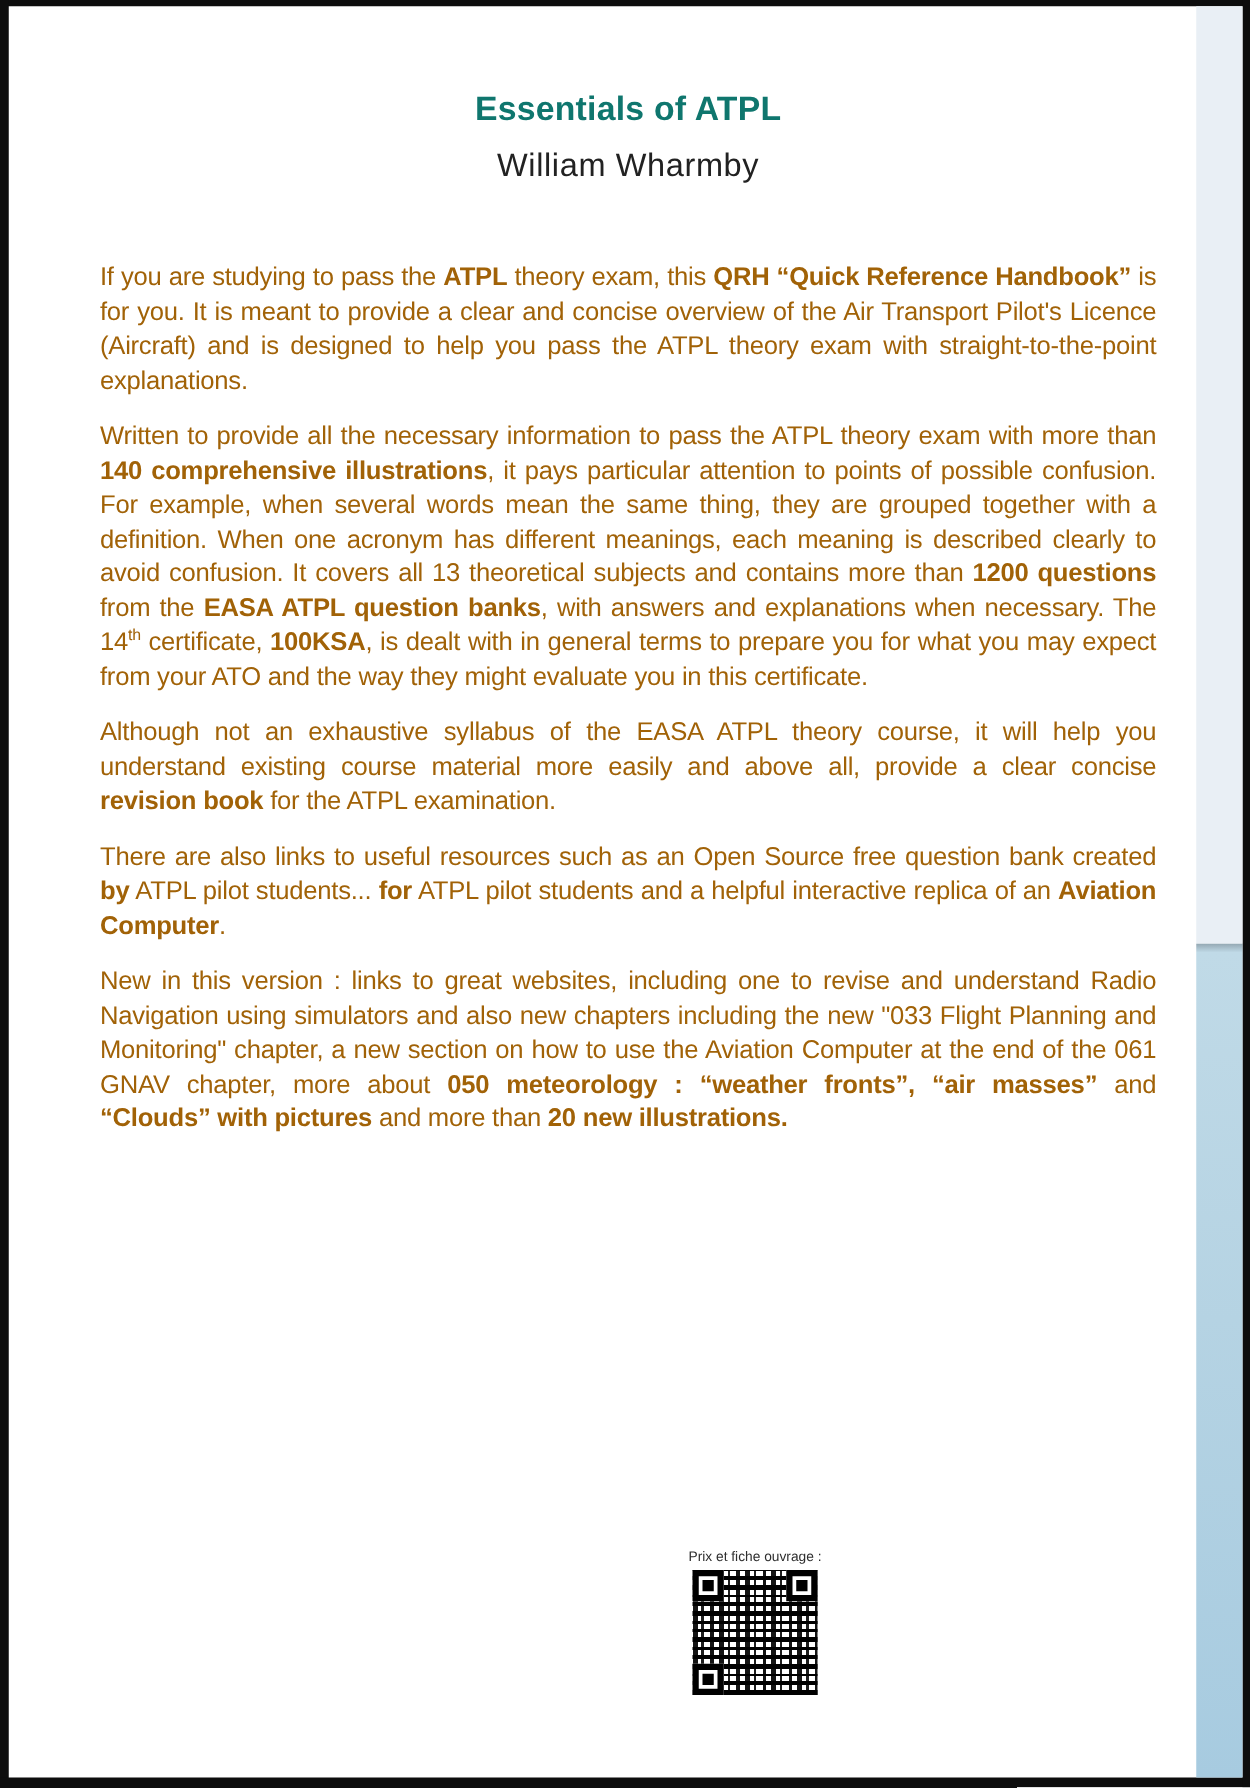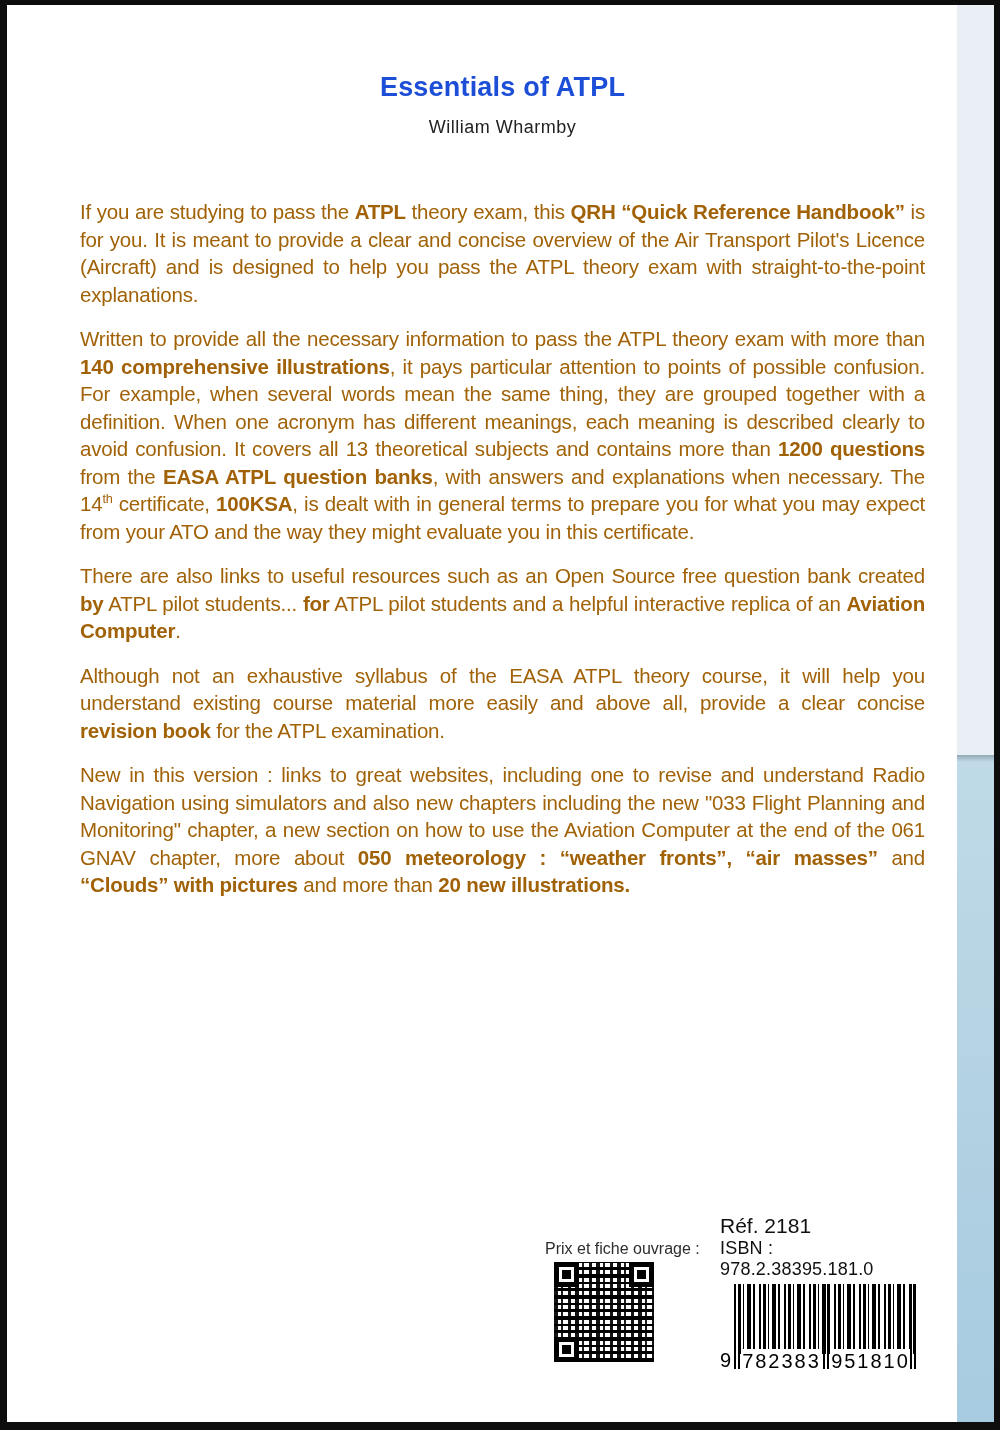--- a/index.html
+++ b/index.html
@@ -12,30 +12,30 @@
   .frame.top{left:0;right:0;top:0;height:5px;}
   .frame.bottom{left:0;right:0;bottom:0;height:8px;}
   .frame.left{left:0;top:0;bottom:0;width:7px;}
   .frame.right{right:0;top:0;bottom:0;width:6px;}
   
   .strip-top{position:absolute;right:6px;top:5px;width:37px;height:750px;background:#e9eff5;}
   .strip-bottom{position:absolute;right:6px;top:755px;bottom:8px;width:37px;
     background:linear-gradient(180deg,#94a8b3 0,#c0dae7 7px,#b5d3e3 45%,#a7cbe0 100%);}
   
   .content{position:absolute;left:80px;top:0;width:845px;}
-  .title{margin:72px 0 0;text-align:center;font-size:27px;font-weight:700;color:#1d4ed8;letter-spacing:.2px;}
-  .author{margin-top:14px;text-align:center;font-size:18px;font-weight:400;color:#222;letter-spacing:.5px;}
+  .title{margin:72px 0 0;text-align:center;font-size:27px;font-weight:700;color:#0f766e;letter-spacing:.2px;}
+  .author{margin-top:14px;text-align:center;font-size:26px;font-weight:400;color:#222;letter-spacing:.5px;}
   .bodytext{margin-top:60px;}
   .bodytext p{margin:0 0 17px;font-size:20.5px;line-height:27.5px;text-align:justify;letter-spacing:-.2px;color:#a16207;}
   .bodytext .b{font-weight:700;}
   .bodytext sup{font-size:.62em;line-height:0;vertical-align:super;}
   
   .website{position:absolute;left:80px;top:1322px;font-size:27px;font-weight:700;letter-spacing:3.5px;color:#1b1b1b;}
   .qr-block{position:absolute;left:545px;top:1240px;width:118px;text-align:center;}
-  .qr-label{font-size:16px;color:#2e2e2e;margin-bottom:4px;white-space:nowrap;}
+  .qr-label{font-size:11px;color:#2e2e2e;margin-bottom:4px;white-space:nowrap;}
   .qr{position:relative;width:100px;height:100px;margin:3px auto 0;
     background:
       repeating-linear-gradient(90deg,rgba(0,0,0,.92) 0 4px,rgba(255,255,255,0) 4px 7px,rgba(0,0,0,.88) 7px 9px,rgba(255,255,255,0) 9px 14px,rgba(0,0,0,.92) 14px 17px,rgba(255,255,255,0) 17px 21px),
       repeating-linear-gradient(0deg,#000 0 4px,#fff 4px 8px,#000 8px 11px,#fff 11px 15px,#000 15px 17px,#fff 17px 21px);
   }
   .qf{position:absolute;width:25px;height:25px;border:5px solid #000;background:#fff;box-sizing:border-box;}
   .qf::after{content:"";position:absolute;inset:3px;background:#000;}
   .qf.tl{top:0;left:0}.qf.tr{top:0;right:0}.qf.bl{bottom:0;left:0}
   .isbn-block{position:absolute;left:720px;top:1214px;width:205px;}
   .ref{font-size:21px;line-height:23px;color:#101010;}
@@ -62,46 +62,30 @@
   <div class="strip-top"></div>
   <div class="strip-bottom"></div>
 
   <div class="content">
     <h1 class="title">Essentials of ATPL</h1>
     <div class="author">William Wharmby</div>
 
     <div class="bodytext">
       <p><span>If you are studying to pass the </span><span class="b">ATPL</span><span> theory exam, this </span><span class="b">QRH “Quick Reference Handbook”</span><span> is for you. It is meant to provide a clear and concise overview of the Air Transport Pilot's Licence (Aircraft) and is designed to help you pass the ATPL theory exam with straight-to-the-point explanations.</span></p>
       <p><span>Written to provide all the necessary information to pass the ATPL theory exam with more than </span><span class="b">140 comprehensive illustrations</span><span>, it pays particular attention to points of possible confusion. For example, when several words mean the same thing, they are grouped together with a definition. When one acronym has different meanings, each meaning is described clearly to avoid confusion. It covers all 13 theoretical subjects and contains more than </span><span class="b">1200 questions</span><span> from the </span><span class="b">EASA ATPL question banks</span><span>, with answers and explanations when necessary. The 14</span><sup>th</sup><span> certificate, </span><span class="b">100KSA</span><span>, is dealt with in general terms to prepare you for what you may expect from your ATO and the way they might evaluate you in this certificate.</span></p>
+      <p><span>Although not an exhaustive syllabus of the EASA ATPL theory course, it will help you understand existing course material more easily and above all, provide a clear concise </span><span class="b">revision book</span><span> for the ATPL examination.</span></p>
       <p><span>There are also links to useful resources such as an Open Source free question bank created </span><span class="b">by</span><span> ATPL pilot students... </span><span class="b">for</span><span> ATPL pilot students and a helpful interactive replica of an </span><span class="b">Aviation Computer</span><span>.</span></p>
-      <p><span>Although not an exhaustive syllabus of the EASA ATPL theory course, it will help you understand existing course material more easily and above all, provide a clear concise </span><span class="b">revision book</span><span> for the ATPL examination.</span></p>
       <p><span>New in this version : links to great websites, including one to revise and understand Radio Navigation using simulators and also new chapters including the new "033 Flight Planning and Monitoring" chapter, a new section on how to use the Aviation Computer at the end of the 061 GNAV chapter, more about </span><span class="b">050 meteorology : “weather fronts”, “air masses”</span><span> and </span><span class="b">“Clouds” with pictures</span><span> and more than </span><span class="b">20 new illustrations.</span></p>
     </div>
   </div>
 
 
   <div class="qr-block">
     <div class="qr-label">Prix et fiche ouvrage :</div>
     <div class="qr">
       <div class="qf tl"></div>
       <div class="qf tr"></div>
       <div class="qf bl"></div>
     </div>
   </div>
 
-  <div class="isbn-block">
-    <div class="ref">Réf. 2181</div>
-    <div class="isbn">ISBN : 978.2.38395.181.0</div>
-    <div class="barcode">
-      <div class="bars"></div>
-      <div class="guard g1"></div>
-      <div class="guard g2"></div>
-      <div class="guard g3"></div>
-      <div class="guard g4"></div>
-      <div class="guard g5"></div>
-      <div class="guard g6"></div>
-      <div class="bc-first">9</div>
-      <div class="bc-grp one">782383</div>
-      <div class="bc-grp two">951810</div>
-    </div>
-  </div>
 
 </div>
 
 </body></html>

